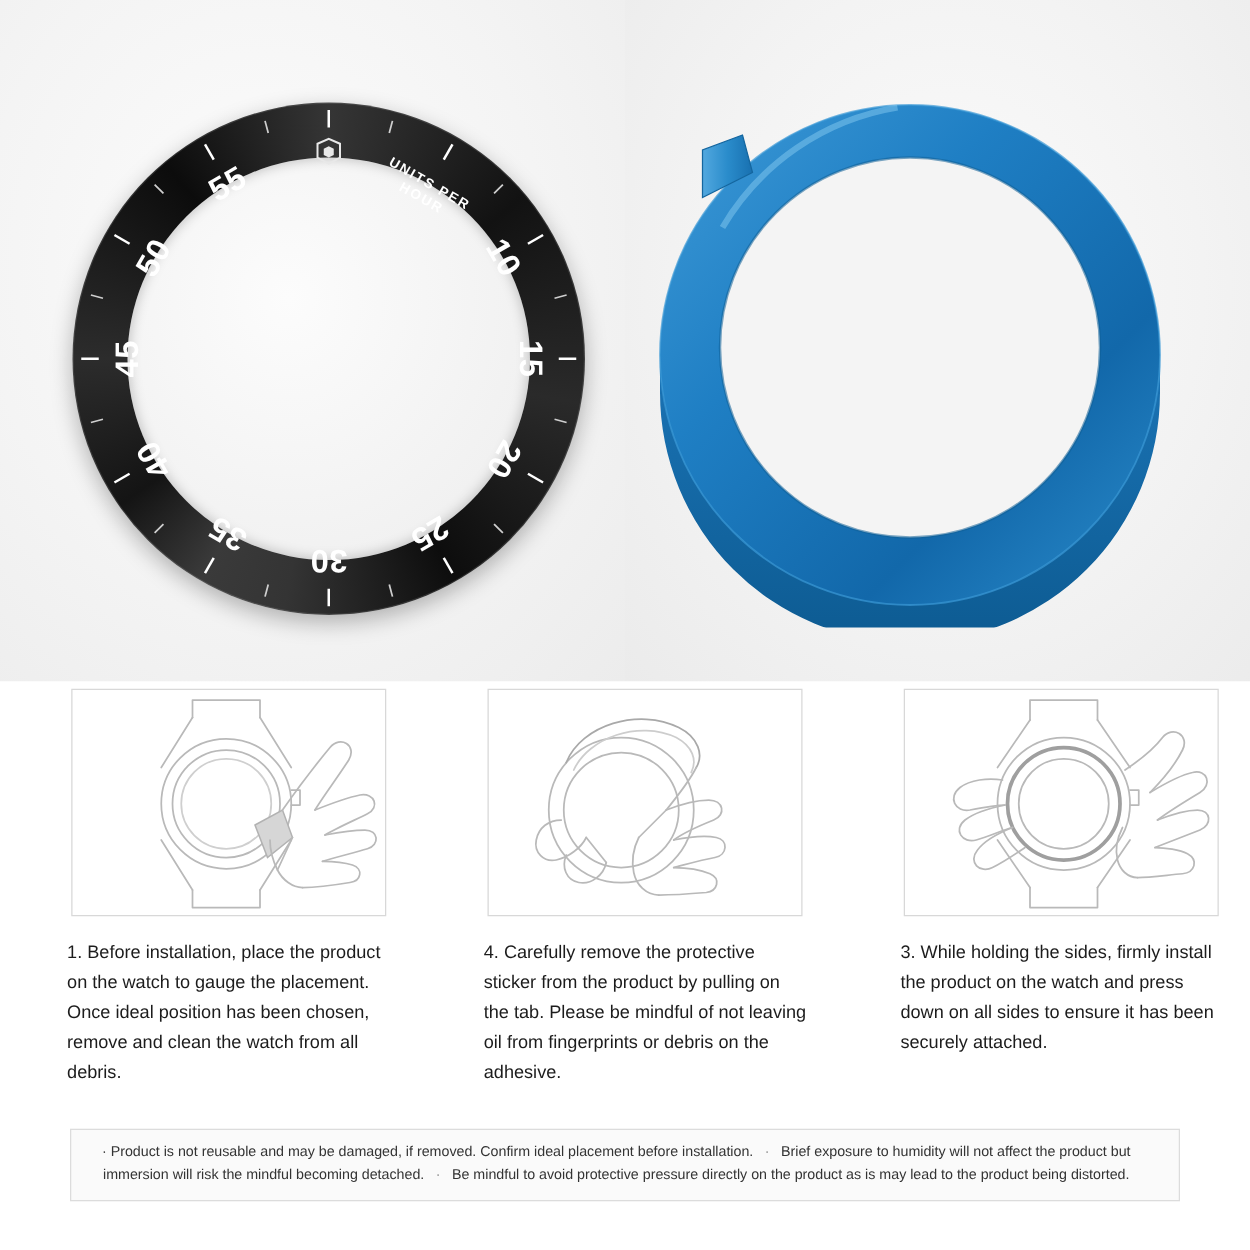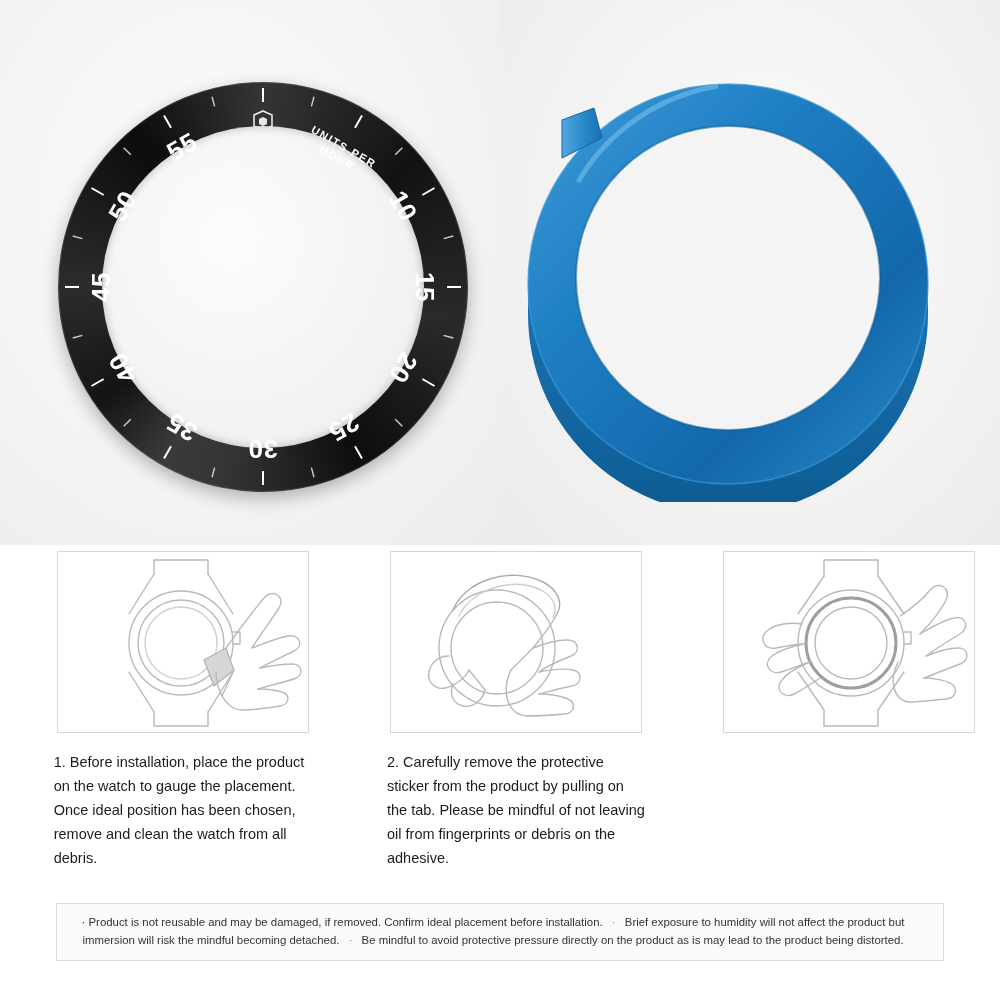--- a/index.html
+++ b/index.html
@@ -312,21 +312,21 @@
           <path d="M78 118 L94 138"></path>
 
           <path d="M142 96 C152 92 166 88 176 88 C188 88 190 100 180 104 C170 108 156 114 148 120"></path>
           <path d="M148 120 C158 118 172 116 182 118 C192 120 191 132 181 134 C170 136 156 140 148 142"></path>
           <path d="M148 142 C158 142 170 144 177 147 C186 151 183 161 174 162 C162 163 146 164 136 164"></path>
           <path d="M136 164 C126 164 118 156 116 146 C114 136 116 126 120 118"></path>
           <path d="M120 118 L142 96"></path>
         </g>
       </svg>
     </div>
-    <div class="step-text">2. Carefully remove the protective sticker from the product by pulling on the tab. Please be mindful of not leaving oil from fingerprints or debris on the adhesive.</div>
+    <div class="step-text">4. Carefully remove the protective sticker from the product by pulling on the tab. Please be mindful of not leaving oil from fingerprints or debris on the adhesive.</div>
   </div>
 
   <div class="step">
     <div class="step-figure">
       <svg viewBox="0 0 252 182" width="252" height="182">
         <g fill="none" stroke="#b9b9b9" stroke-width="1.4" stroke-linecap="round" stroke-linejoin="round">
 
           <path d="M100 24 L100 8 L154 8 L154 24"></path>
           <path d="M100 158 L100 174 L154 174 L154 158"></path>
           <path d="M74 62 L100 24 M154 24 L180 62 M74 120 L100 158 M154 158 L180 120"></path>
@@ -341,20 +341,21 @@
           <path d="M86 110 C76 114 64 120 58 128 C50 138 60 147 70 142 C80 137 90 130 96 126"></path>
 
           <path d="M176 64 C188 56 200 46 206 38 C214 28 228 36 222 48 C216 60 204 74 196 82"></path>
           <path d="M196 82 C206 76 220 68 230 66 C242 63 246 76 236 82 C226 88 210 98 202 104"></path>
           <path d="M202 104 C212 100 226 96 234 96 C245 96 246 108 236 112 C226 116 210 122 200 126"></path>
           <path d="M200 126 C208 126 220 128 226 131 C235 136 232 146 222 147 C210 148 196 150 186 150"></path>
           <path d="M186 150 C178 150 172 144 170 136 C168 128 170 118 174 110"></path>
         </g>
       </svg>
     </div>
+    <div class="step-text">3. While holding the sides, firmly install the product on the watch and press down on all sides to ensure it has been securely attached.</div>
   </div>
 </div>
 
 <div class="footer-note">
   <span>·</span>
   <span>Product is not reusable and may be damaged, if removed. Confirm ideal placement before installation.</span>
   <span class="sep">·</span>
   <span>Brief exposure to humidity will not affect the product but</span>
   <br>
   <span>immersion will risk the mindful becoming detached.</span>

